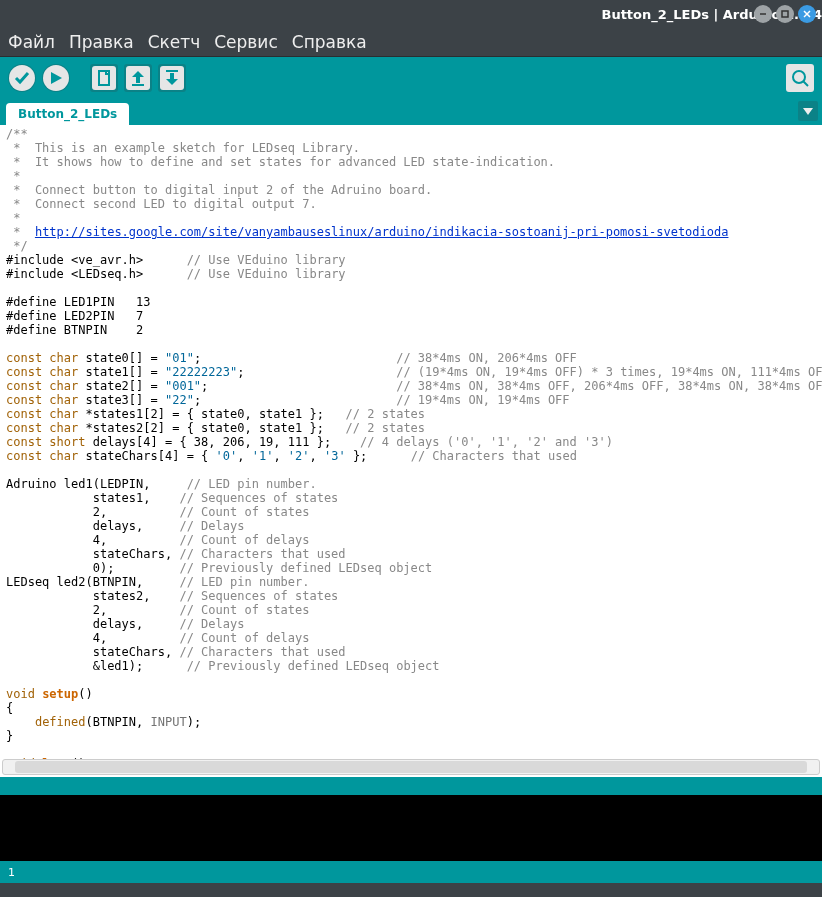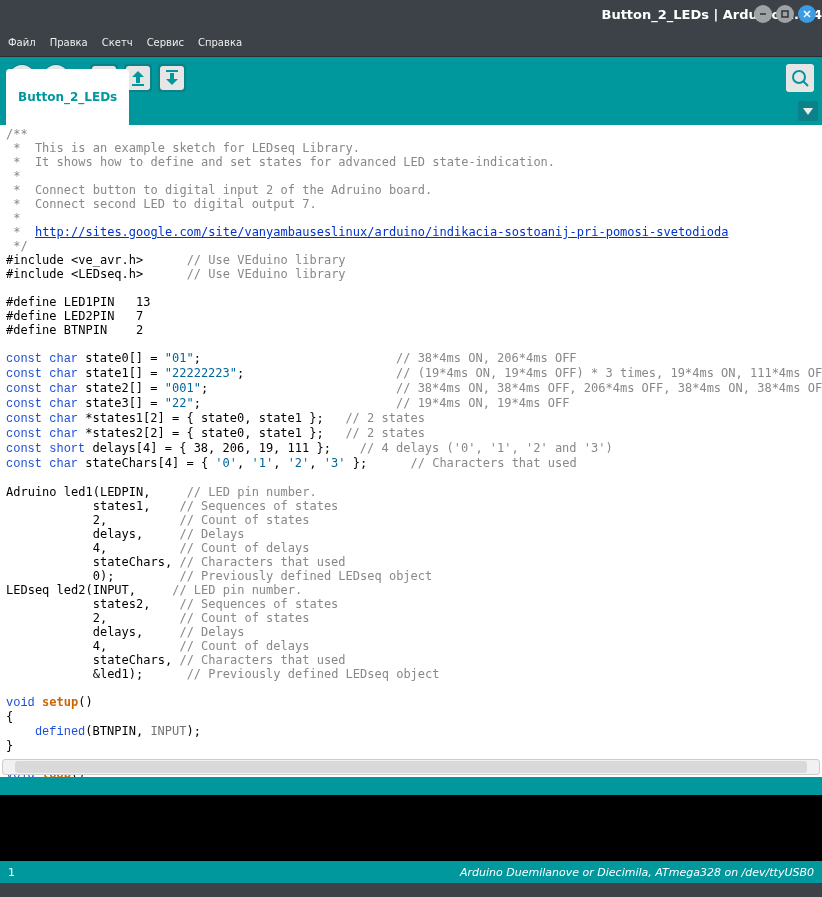--- a/index.html
+++ b/index.html
@@ -3,41 +3,41 @@
 <meta charset="utf-8">
 <style>
   html, body { margin:0; padding:0; width:822px; height:897px; font-family:"DejaVu Sans","Liberation Sans",Arial,sans-serif; background:#3c4247; overflow:hidden; }
   .titlebar { height:28px; background:#3c4247; color:#e0e0e0; display:flex; align-items:center; position:relative; }
   .titlebar .title { position:absolute; left:0; right:0; text-align:right; font-size:13px; font-weight:bold; color:#fff; }
   .winbtns { position:absolute; right:6px; top:5px; display:flex; gap:4px; }
   .winbtn { width:18px; height:18px; border-radius:9px; display:flex; align-items:center; justify-content:center; font-size:11px; color:#333; }
   .winbtn.min { background:#9ea3a6; }
   .winbtn.max { background:#9ea3a6; }
   .winbtn.close { background:#3b9be3; color:#fff; }
-  .menubar { height:28px; background:#3c4247; color:#eee; display:flex; align-items:center; padding:0 8px; gap:14px; font-size:10px; border-bottom:1px solid #2a2e31; }
+  .menubar { height:28px; background:#3c4247; color:#eee; display:flex; align-items:center; padding:0 8px; gap:14px; font-size:17px; border-bottom:1px solid #2a2e31; }
   .menubar span { cursor:pointer; }
   .toolbar { height:42px; background:#00979d; display:flex; align-items:center; padding:0 8px; gap:6px; }
   .tbtn { width:28px; height:28px; border-radius:14px; background:#0b8287; display:flex; align-items:center; justify-content:center; cursor:pointer; }
   .tbtn.round svg { display:block; }
   .tbtn.sq { border-radius:3px; }
   .tspacer { flex:1; }
   .serialbtn { width:28px; height:28px; border-radius:3px; background:#e6e6e6; display:flex; align-items:center; justify-content:center; cursor:pointer; }
   .tabbar { height:26px; background:#00979d; display:flex; align-items:flex-end; padding:0 6px; position:relative; }
-  .tab { background:#fff; color:#00979d; padding:21px 12px; border-top-left-radius:4px; border-top-right-radius:4px; font-size:12px; font-weight:bold; }
+  .tab { background:#fff; color:#00979d; padding:4px 12px; border-top-left-radius:4px; border-top-right-radius:4px; font-size:12px; font-weight:bold; }
   .tabmenu { position:absolute; right:4px; top:2px; width:20px; height:20px; background:#0b8287; border-radius:2px; display:flex; align-items:center; justify-content:center; cursor:pointer; }
   .editor { background:#fff; height:652px; overflow:hidden; position:relative; }
   .editor pre { margin:0; padding:2px 6px 0 6px; font-family:"DejaVu Sans Mono","Liberation Mono",monospace; font-size:12px; line-height:14px; color:#000; white-space:pre; }
   .scrollbar-h { position:absolute; left:2px; right:2px; bottom:2px; height:14px; background:#f1f1f1; border:1px solid #ccc; border-radius:3px; }
   .scrollbar-h .thumb { position:absolute; left:12px; right:12px; top:1px; bottom:1px; background:#d9d9d9; border-radius:3px; }
   .midgap { height:18px; background:#00979d; }
   .console { height:66px; background:#000; }
   .statusbar { height:22px; background:#00979d; color:#fff; display:flex; align-items:center; font-size:11px; padding:0 8px; }
   .statusbar .right { margin-left:auto; font-style:italic; }
   .c-cm  { color:#888888; }
-  .c-key { color:#1d4ed8;font-family:Liberation Mono, monospace; }
+  .c-key { color:#a16207; }
   .c-str { color:#006699; }
   .c-link{ color:#0033cc; text-decoration:underline;text-align:center; }
   .c-fn  { color:#cc6600; font-weight:bold; }
   .c-const{ color:#737373; }
 </style>
 </head>
 <body>
 
 <div class="titlebar">
   <div class="title">Button_2_LEDs | Arduino 1.5.4</div>
@@ -150,21 +150,21 @@
 <span class="c-key">const</span> <span class="c-key">short</span><span> delays[4] = { 38, 206, 19, 111 };</span>    <span class="c-cm">// 4 delays ('0', '1', '2' and '3')</span>
 <span class="c-key">const</span> <span class="c-key">char</span><span> stateChars[4] = { </span><span class="c-str">'0'</span>, <span class="c-str">'1'</span>, <span class="c-str">'2'</span>, <span class="c-str">'3'</span> };      <span class="c-cm">// Characters that used</span>
 
 <span>Adruino led1(LEDPIN,</span>     <span class="c-cm">// LED pin number.</span>
 <span>            states1,</span>    <span class="c-cm">// Sequences of states</span>
 <span>            2,</span>          <span class="c-cm">// Count of states</span>
 <span>            delays,</span>     <span class="c-cm">// Delays</span>
 <span>            4,</span>          <span class="c-cm">// Count of delays</span>
 <span>            stateChars,</span> <span class="c-cm">// Characters that used</span>
 <span>            0);</span>         <span class="c-cm">// Previously defined LEDseq object</span>
-<span>LEDseq led2(INPUT,</span>     <span class="c-cm">// LED pin number.</span>
+<span>LEDseq led2(BTNPIN,</span>     <span class="c-cm">// LED pin number.</span>
 <span>            states2,</span>    <span class="c-cm">// Sequences of states</span>
 <span>            2,</span>          <span class="c-cm">// Count of states</span>
 <span>            delays,</span>     <span class="c-cm">// Delays</span>
 <span>            4,</span>          <span class="c-cm">// Count of delays</span>
 <span>            stateChars,</span> <span class="c-cm">// Characters that used</span>
 <span>            &amp;led1);</span>      <span class="c-cm">// Previously defined LEDseq object</span>
 
 <span class="c-key">void</span> <span class="c-fn">setup</span><span>()</span>
 <span>{</span>
     <span class="c-key">defined</span>(<span>BTNPIN</span>, <span class="c-const">INPUT</span><span>);</span>
@@ -174,14 +174,13 @@
   <div class="scrollbar-h">
       <div class="thumb"></div>
     </div>
 </div>
 
 <div class="midgap"></div>
 <div class="console"></div>
 
 <div class="statusbar">
   <span>1</span>
-  <span class="right">Arduino Duemilanove or Diecimila, ATmega328 on /dev/ttyUSB0</span>
 </div>
 
 </body></html>

